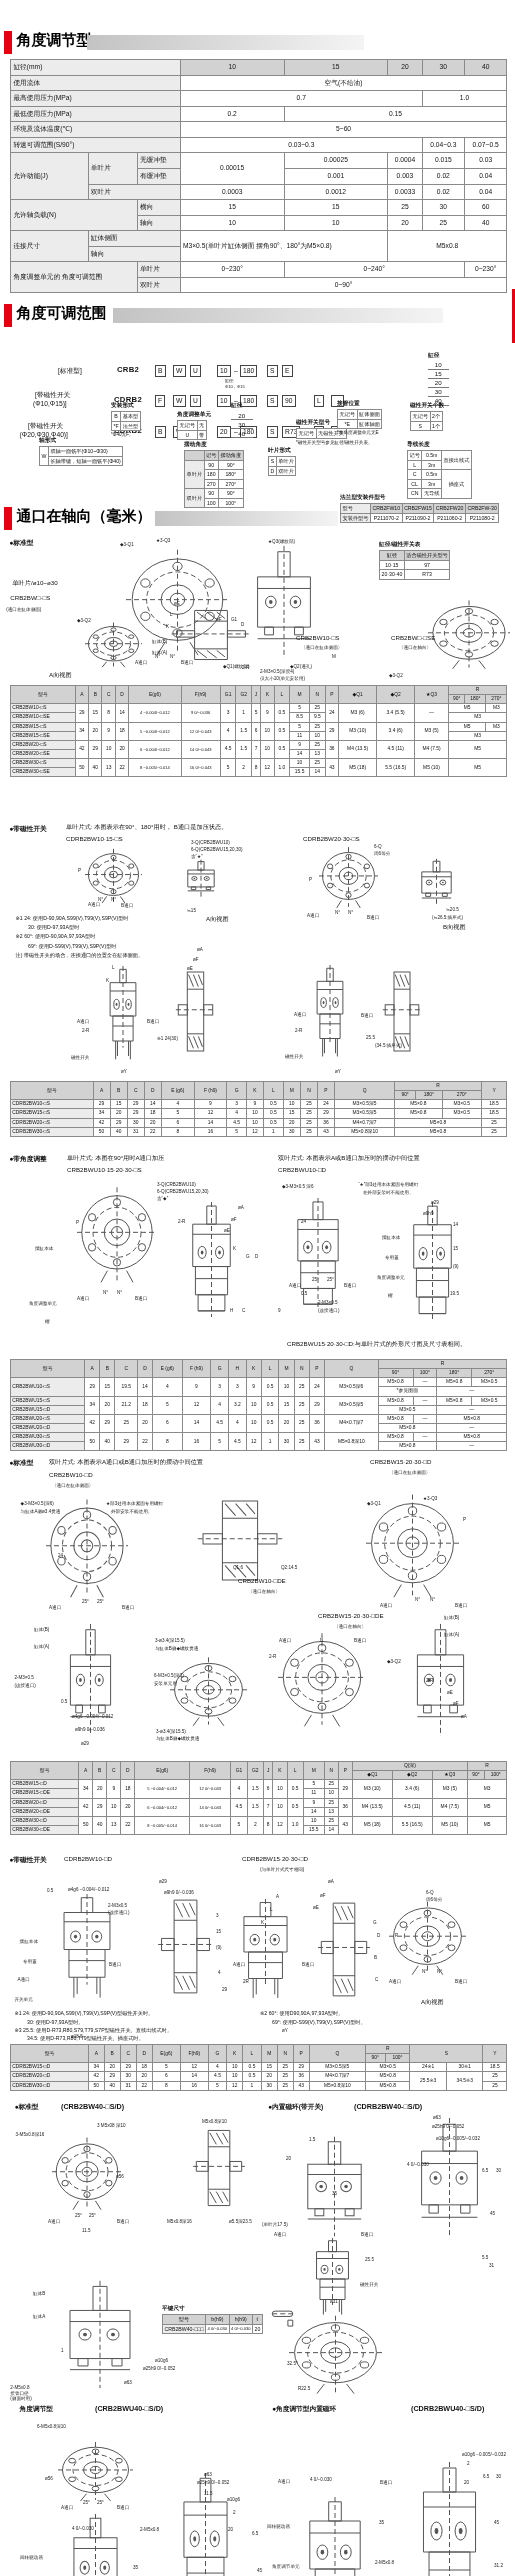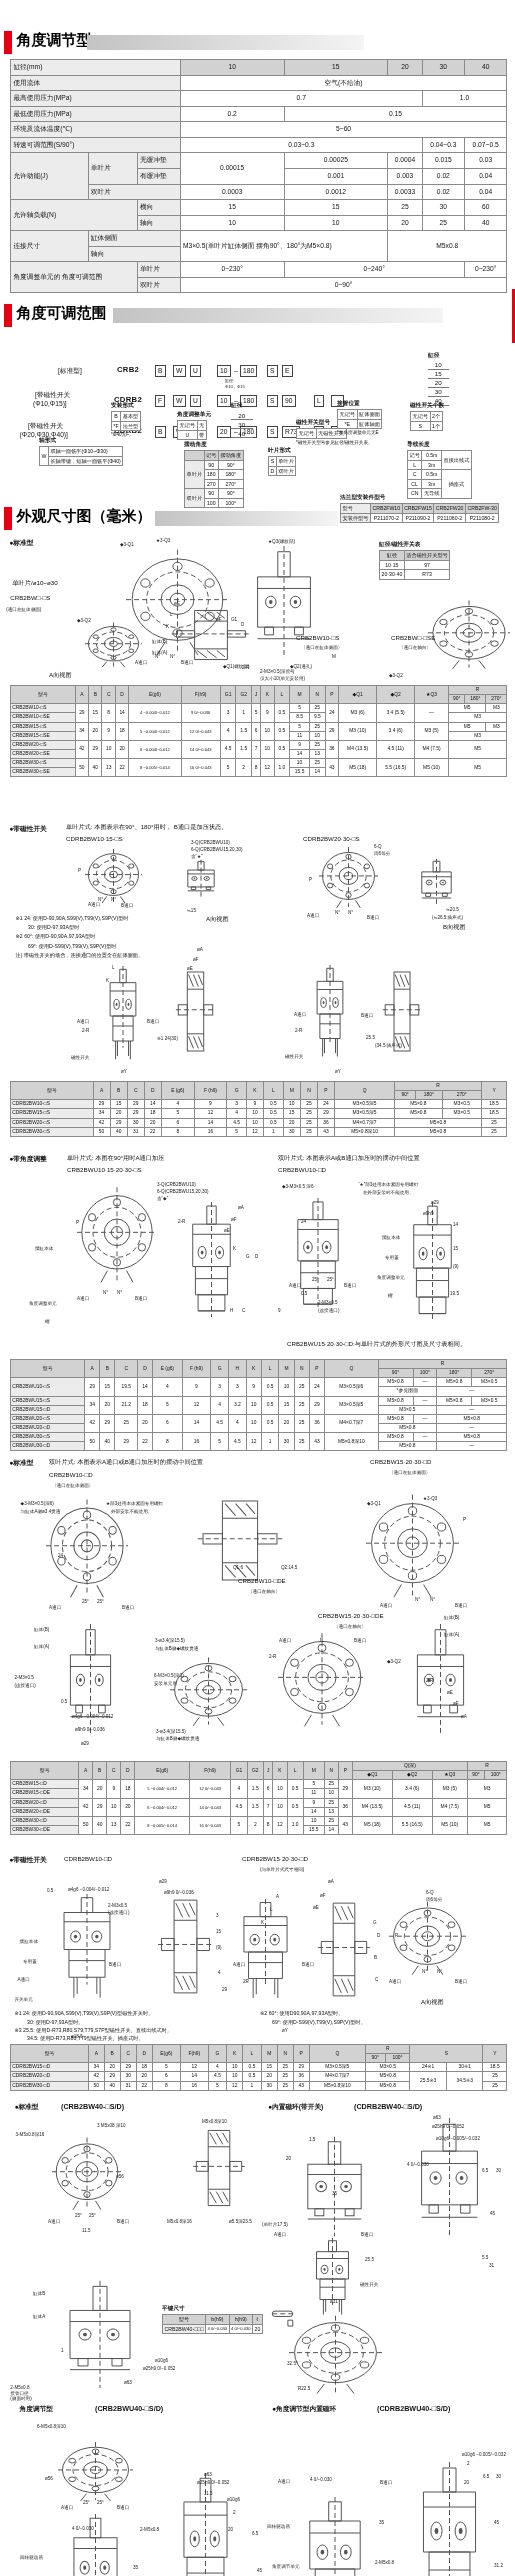--- a/index.html
+++ b/index.html
@@ -48,21 +48,21 @@
   <div class="sec-title">角度调节型</div>
   <div class="sec-band" style="left:87px;width:277px;"></div>
 </div>
 <div class="sec-header" style="top:303px;width:515px;">
   <div class="sec-red"></div>
   <div class="sec-title">角度可调范围</div>
   <div class="sec-band" style="left:113px;width:330px;"></div>
 </div>
 <div class="sec-header" style="top:506px;width:515px;">
   <div class="sec-red"></div>
-  <div class="sec-title">外观尺寸图（毫米）</div>
+  <div class="sec-title">通口在轴向（毫米）</div>
   <div class="sec-band" style="left:155px;width:183px;"></div>
 </div>
 <div class="red-edge" style="top:289px;height:54px;"></div>
 
 <div style="position:absolute;left:10.3px;top:59px;">
     <div>
       <table class="tbl spec">
         <thead>
           <tr>
             <th colspan="3" class="lab">缸径(mm)</th>
@@ -1380,21 +1380,21 @@
         <line x1="28" y1="72" x2="72" y2="72" stroke="#555" fill="none" stroke-width="1"></line>
         <line x1="34" y1="90" x2="34" y2="112" stroke="#555" fill="none" stroke-width="1"></line>
         <line x1="38" y1="90" x2="38" y2="108" stroke="#555" fill="none" stroke-width="1"></line>
         <line x1="62" y1="90" x2="62" y2="108" stroke="#555" fill="none" stroke-width="1"></line>
         <line x1="66" y1="90" x2="66" y2="112" stroke="#555" fill="none" stroke-width="1"></line>
         <line x1="50" y1="0" x2="50" y2="98" stroke="#555" fill="none" stroke-width="1" stroke-dasharray="5,3"></line>
       </svg>
       <span class="lbl subhead" style="left: 19.6px; top: 2.1px;">角度调节型</span>
       <span class="lbl capb" style="left: 95px; top: 2.1px;">(CRB2BWU40-□S/D)</span>
       <span class="lbl subhead" style="left: 272px; top: 2.1px;">●角度调节型内置磁环</span>
-      <span class="lbl capb" style="left: 377px; top: 2.1px;">(CDRB2BWU40-□S/D)</span>
+      <span class="lbl capb" style="left: 411px; top: 2.1px;">(CDRB2BWU40-□S/D)</span>
       <span class="lbl small" style="left: 37px; top: 20.6px;">6-M5x0.8深10</span>
       <span class="lbl small" style="left: 45px; top: 73px;">ø56</span>
       <span class="lbl small" style="left: 61px; top: 102px;">A通口</span>
       <span class="lbl small" style="left: 117px; top: 102px;">B通口</span>
       <span class="lbl small" style="left: 83px; top: 97px;">25°</span>
       <span class="lbl small" style="left: 97px; top: 97px;">25°</span>
       <span class="lbl small" style="left: 72px; top: 123px;">4 0/−0.030</span>
       <span class="lbl small" style="left: 140px; top: 124px;">2-M5x0.8</span>
       <span class="lbl small" style="left: 20px; top: 152px;">回转驱动器</span>
       <span class="lbl small" style="left: 133px; top: 162px;">35</span>

